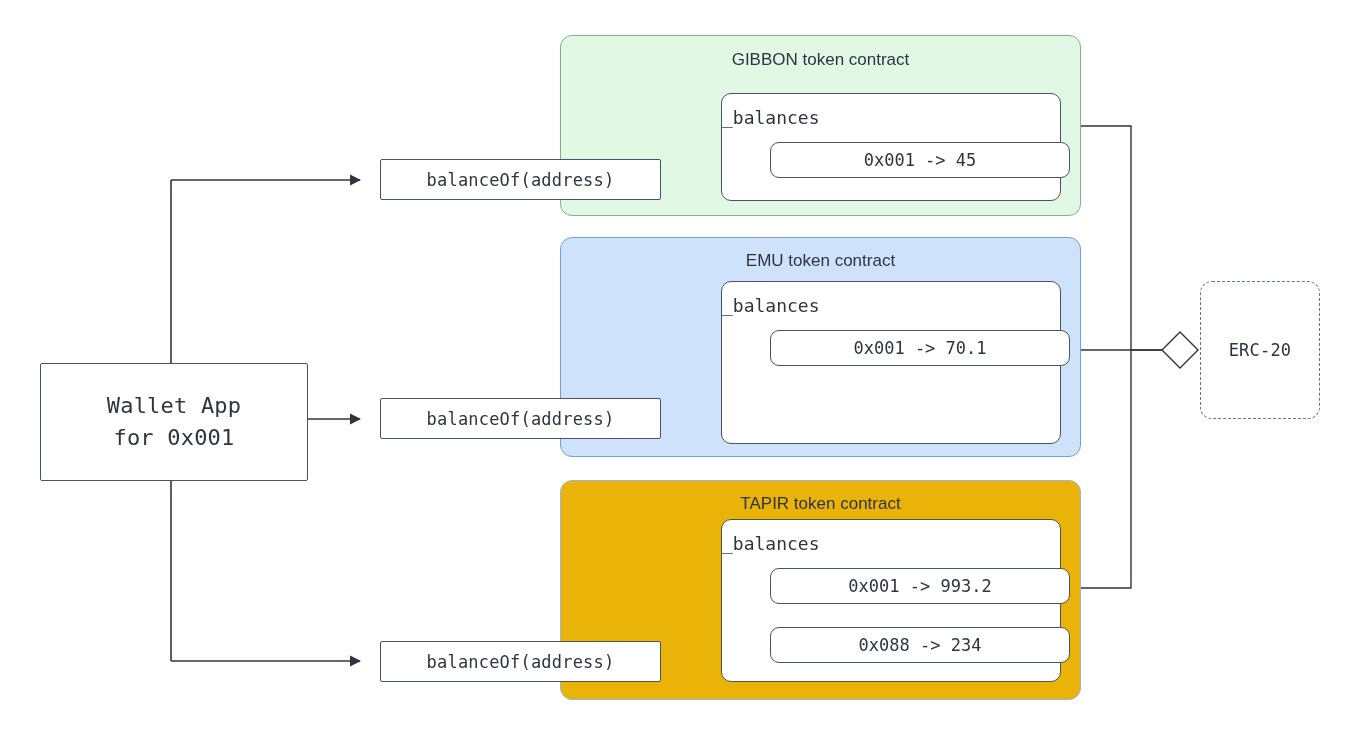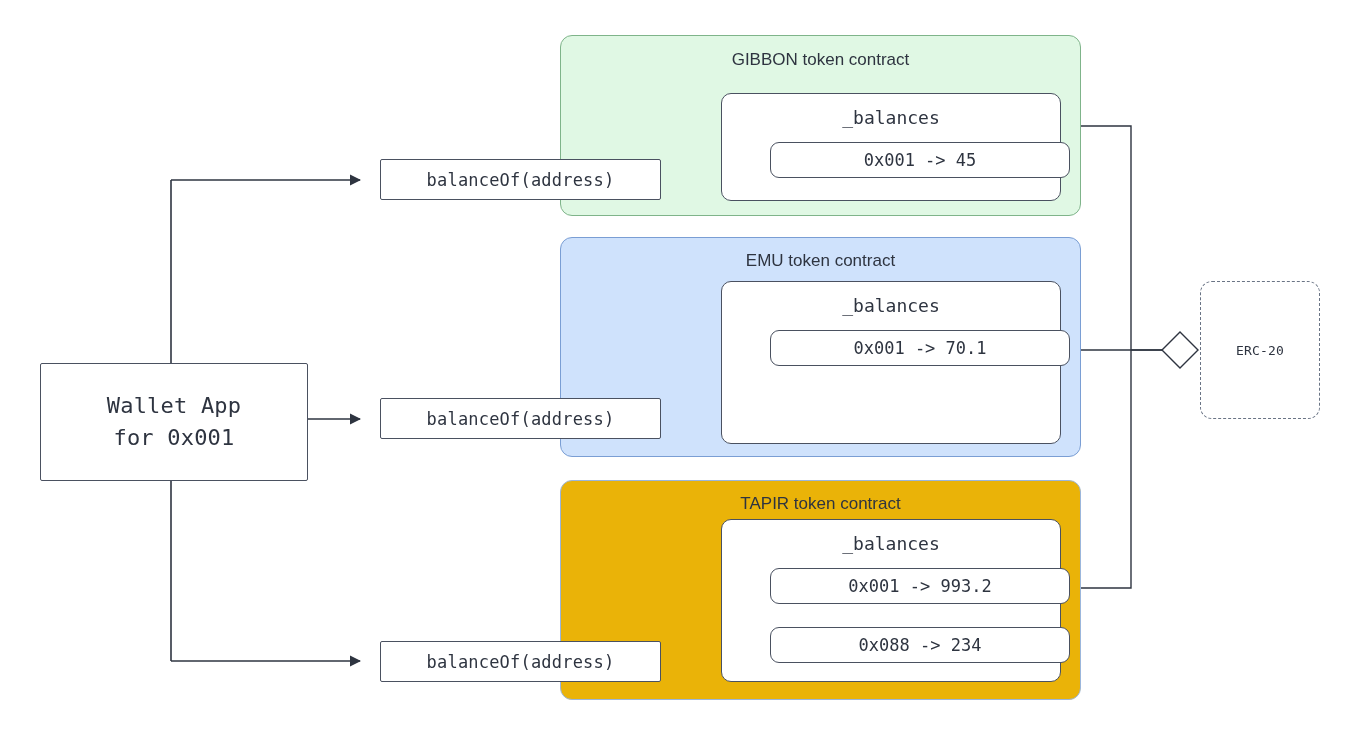--- a/index.html
+++ b/index.html
@@ -120,21 +120,20 @@
     background: #ffffff;
     left: 160px;
     width: 340px;
     z-index: 3;
   }
   .balances .blabel {
     position: absolute;
     left: 0;
     top: 13px;
     width: 100%;
-    text-align: center;
     font-size: 18px;
     font-family: "DejaVu Sans Mono", "Liberation Mono", monospace;
     color: #2e3440;
   }
   .entry {
     position: absolute;
     box-sizing: border-box;
     left: 20px;
     width: 300px;
     height: 36px;
@@ -168,21 +167,21 @@
     left: 1200px;
     top: 281px;
     width: 120px;
     height: 138px;
     border: 1.8px dashed #6a7485;
     border-radius: 12px;
     background: transparent;
     display: flex;
     align-items: center;
     justify-content: center;
-    font-size: 13px;
+    font-size: 17px;
     z-index: 5;
   }
 </style>
 </head>
 <body>
 
 <div id="canvas">
 
   <svg id="wires" viewBox="0 0 1360 741" xmlns="http://www.w3.org/2000/svg">
     <defs>

